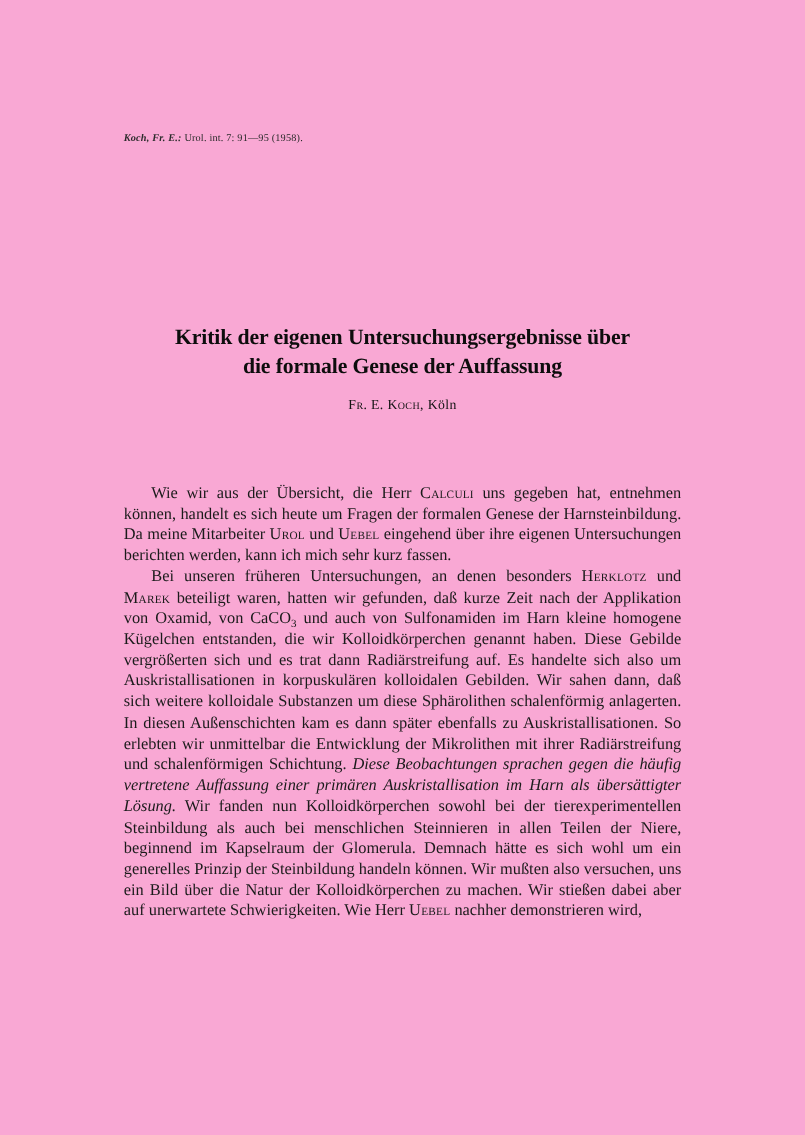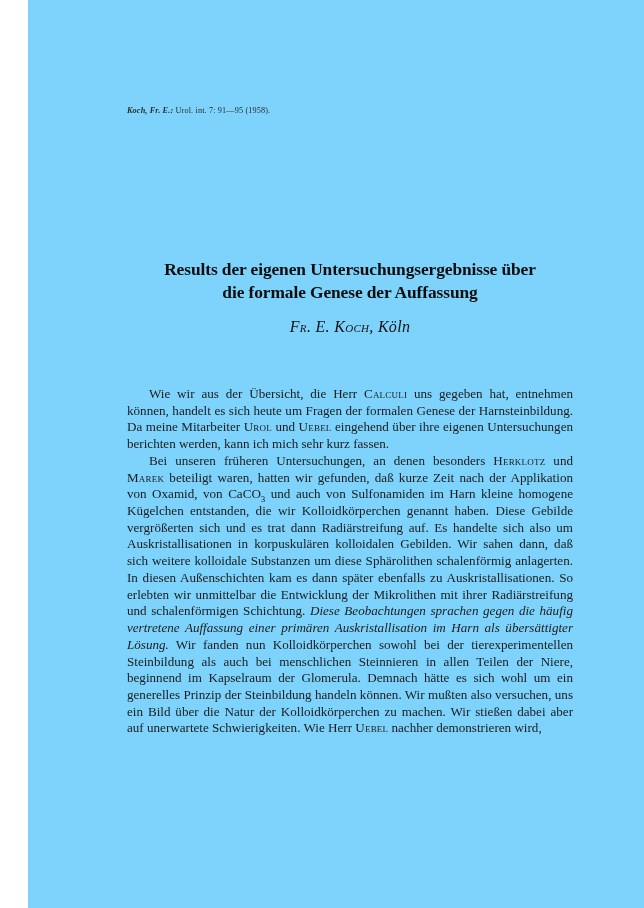--- a/index.html
+++ b/index.html
@@ -11,22 +11,21 @@
     width: 644px;
     height: 908px;
     position: relative;
     font-family: "Liberation Serif", "DejaVu Serif", serif;
     color: #1a1a1a;
     overflow: hidden;
   }
   .page {
     position: absolute;
     inset: 0;
-    background: #7dd3fc;
-    margin-left: 28px;
+    background: #f9a8d4;
   }
 
   
   .citation {
     position: absolute;
     left: 99px;
     top: 106px;
     width: 446px;
     font-size: 8.2px;
     letter-spacing: 0.15px;
@@ -60,25 +59,24 @@
     font-weight: 700;
     line-height: 1.46;
     letter-spacing: 0.1px;
     color: #151515;
   }
   .subtitle .sep {
     padding: 0 2px;
   }
   .byline {
     margin: 14px 0 0 0;
-    font-size: 16px;
+    font-size: 11px;
     font-variant: small-caps;
     letter-spacing: 0.3px;
     color: #141414;
-    font-style: italic;
   }
   .byline .plain {
     font-variant: normal;
   }
 
   
   .body-text {
     position: absolute;
     left: 99px;
     top: 386px;
@@ -117,21 +115,21 @@
 
 <div class="page">
 
   <div class="citation">
     <span class="author">Koch, Fr. E.:</span>
     <span>Urol. int. 7: 91—95 (1958).</span>
   </div>
 
   <div class="title-block">
     <h1 class="main-title">
-      <span>Results der eigenen Untersuchungsergebnisse über</span><br>
+      <span>Kritik der eigenen Untersuchungsergebnisse über</span><br>
       <span>die formale Genese der Auffassung</span>
     </h1>
     <p class="byline">
       <span>Fr. E. Koch,</span>
       <span class="plain">Köln</span>
     </p>
   </div>
 
   <div class="body-text">
       <p class="para">Wie wir aus der Übersicht, die Herr <span class="sc">Calculi</span> uns gegeben hat, entnehmen können, handelt es sich heute um Fragen der formalen Genese der Harnsteinbildung. Da meine Mitarbeiter <span class="sc">Urol</span> und <span class="sc">Uebel</span> eingehend über ihre eigenen Untersuchungen berichten werden, kann ich mich sehr kurz fassen.</p>

